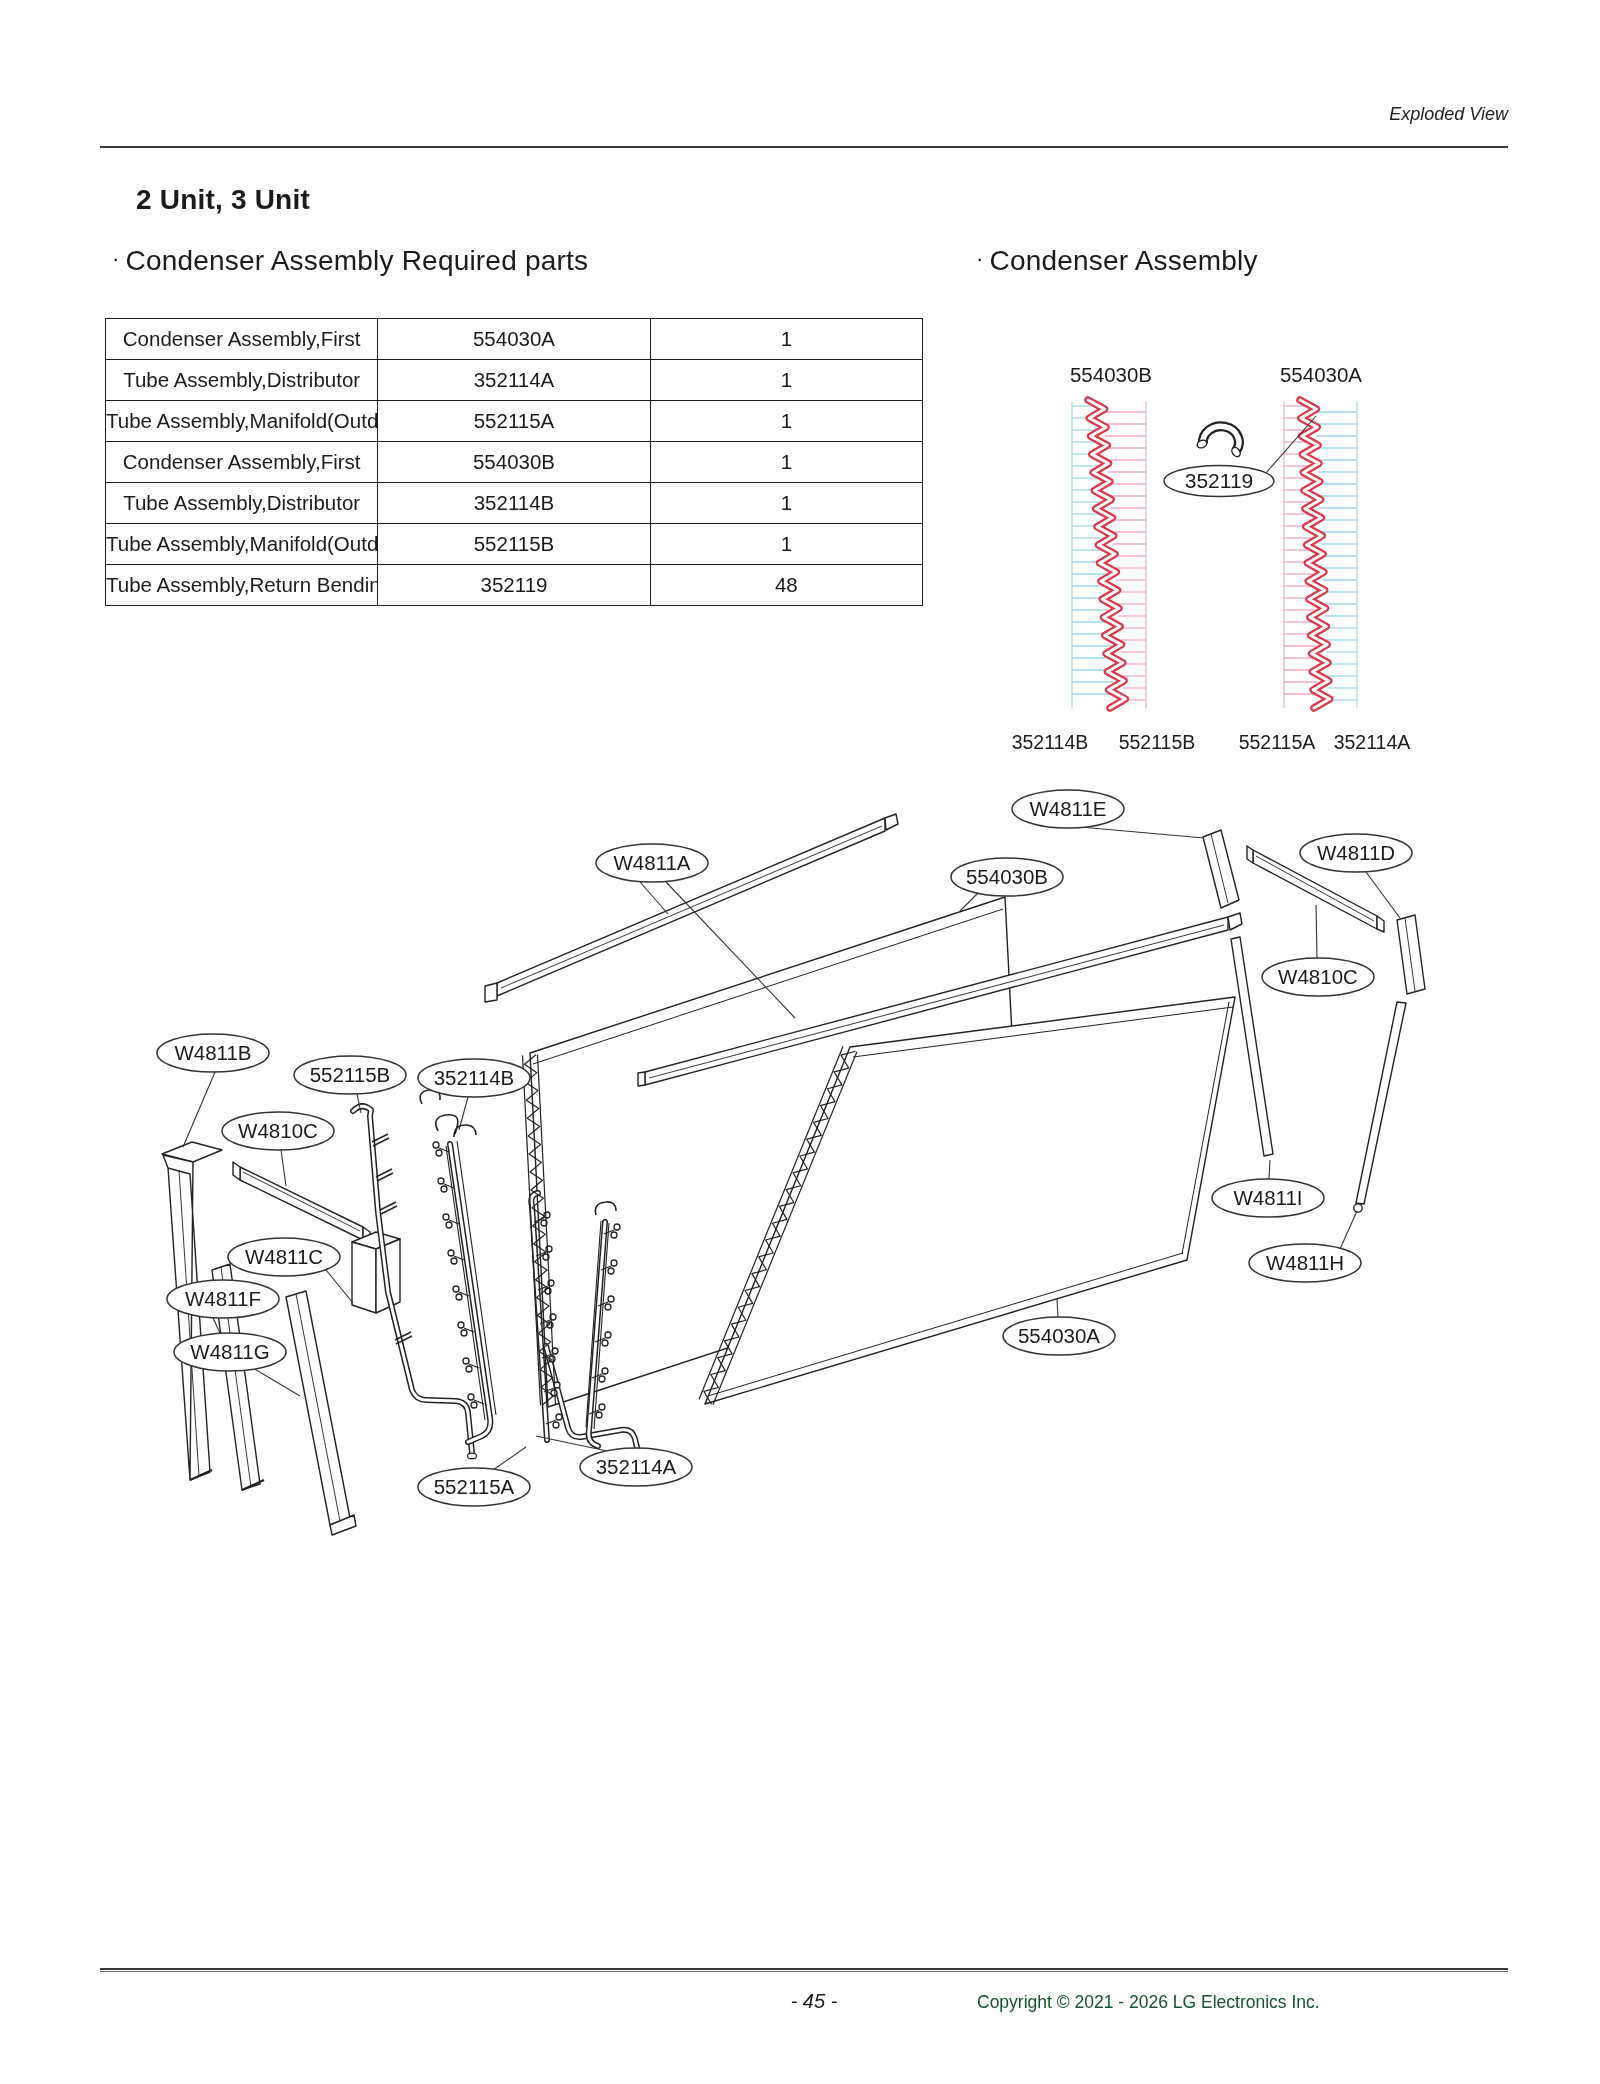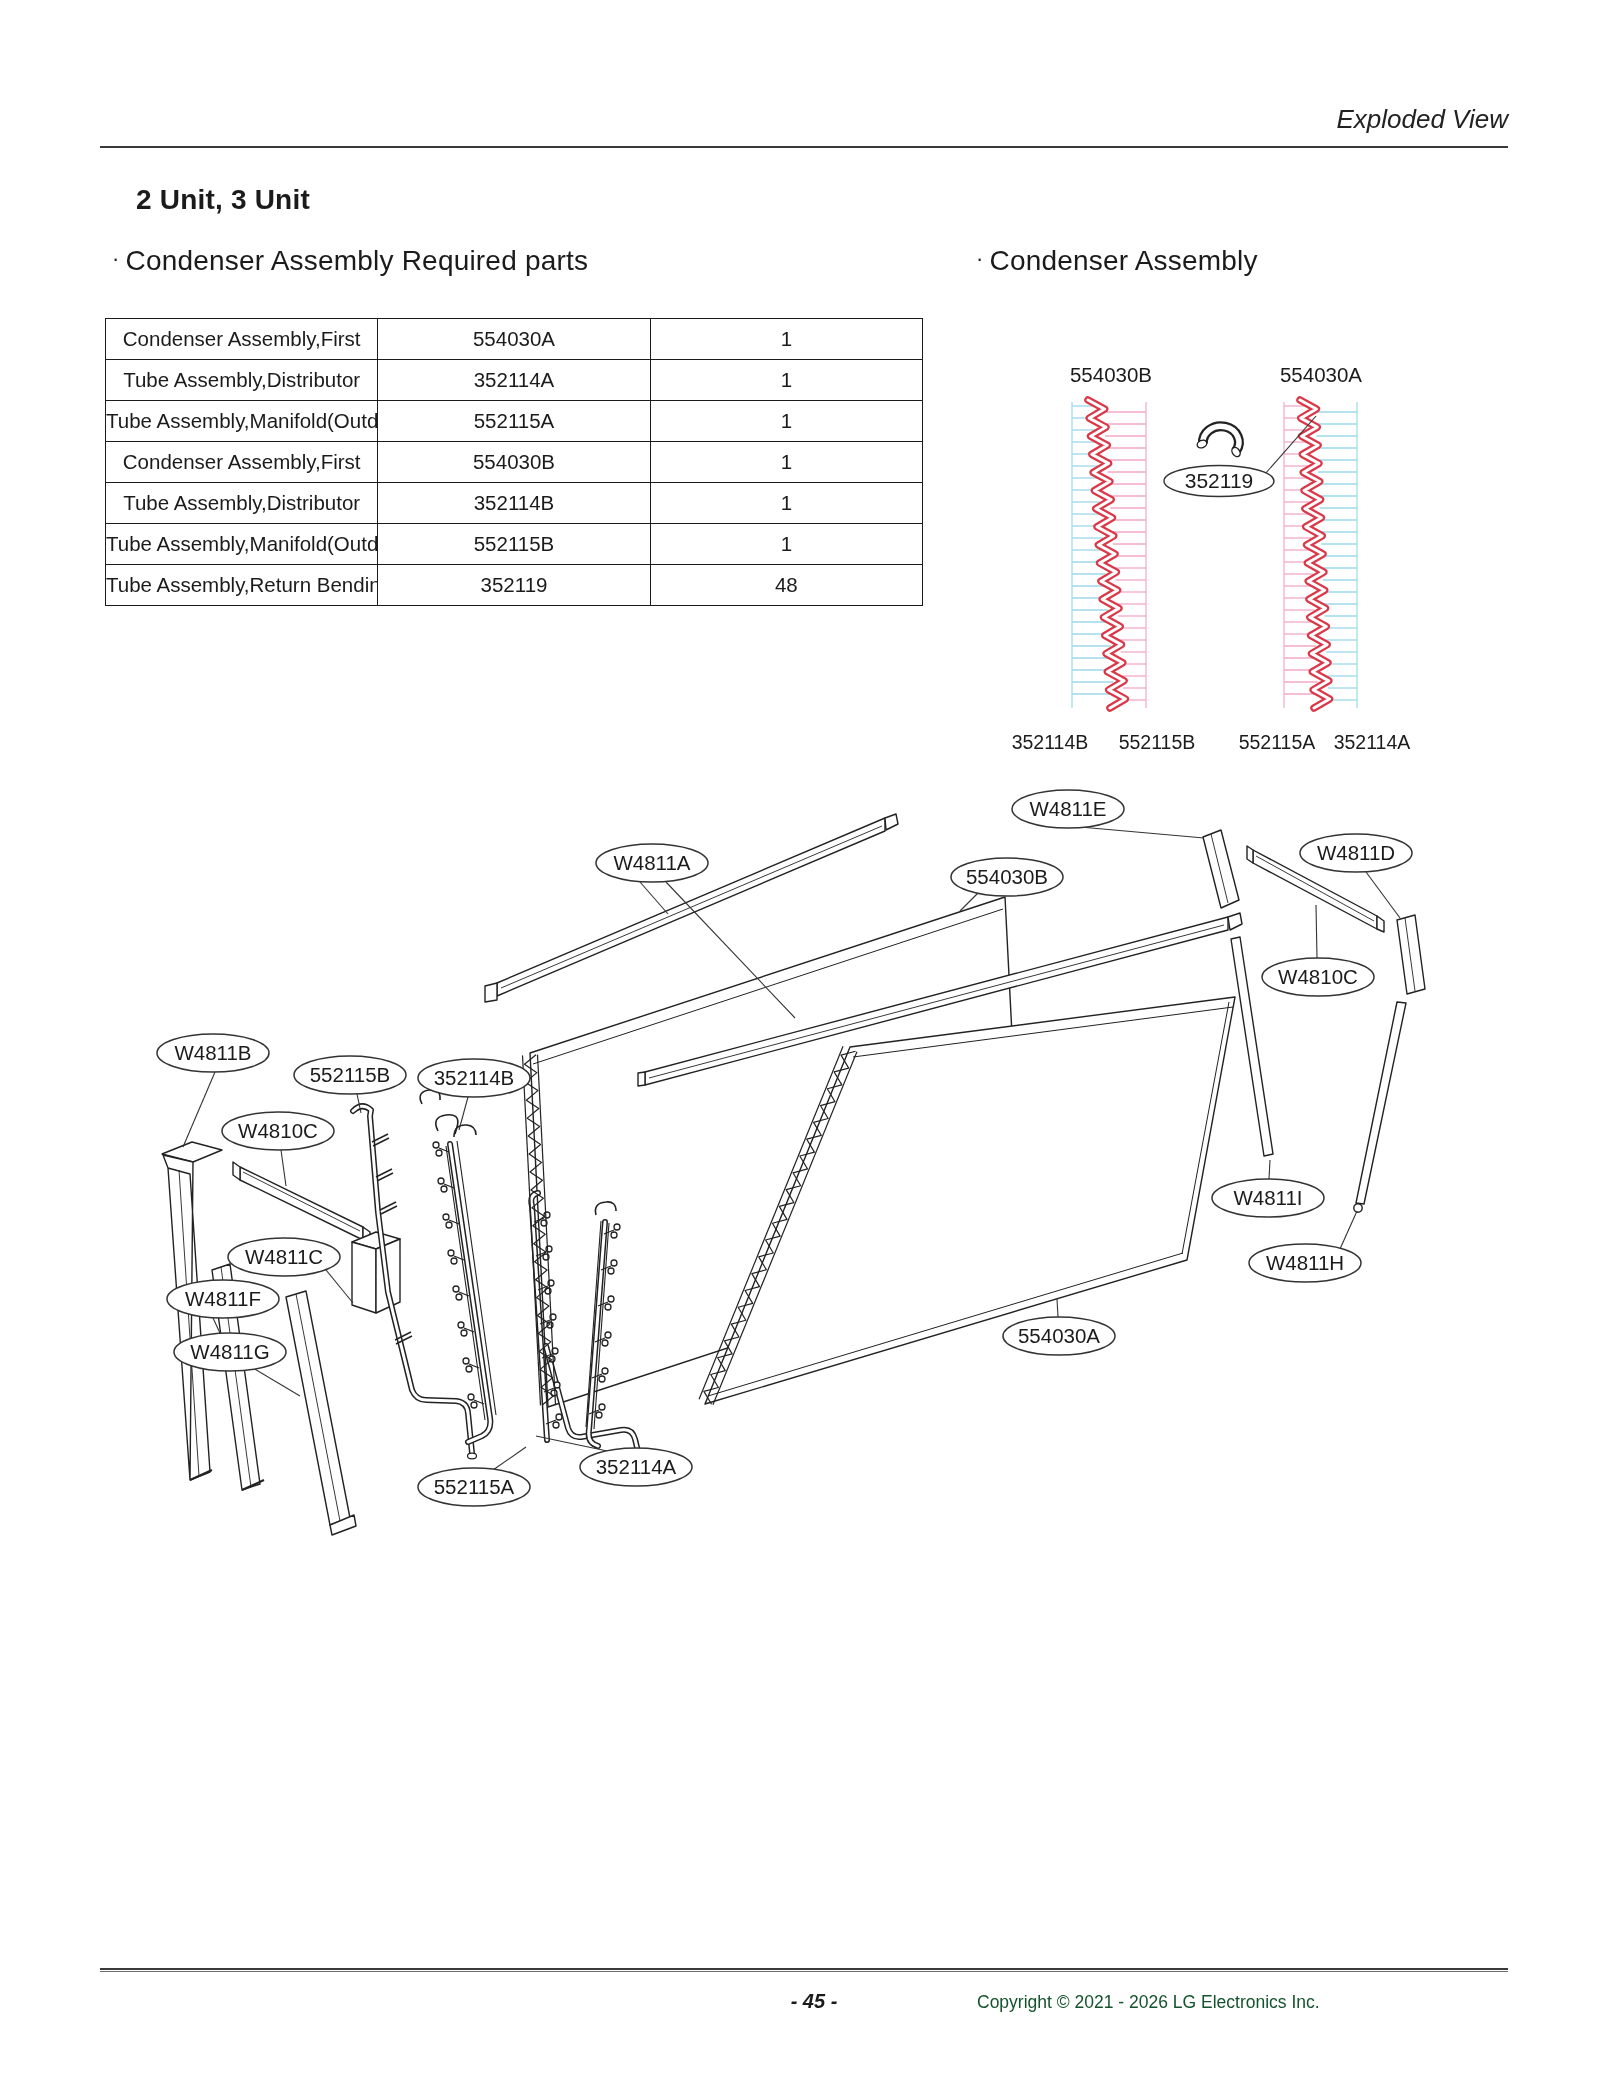--- a/index.html
+++ b/index.html
@@ -1,40 +1,40 @@
 <!DOCTYPE html>
 <html><head>
 <meta charset="utf-8">
 <style>
   html,body{margin:0;padding:0;background:#fff;}
   #page{position:relative;width:1600px;height:2084px;background:#ffffff;overflow:hidden;
         font-family:"Liberation Sans","DejaVu Sans",sans-serif;color:#1b1b1b;}
   .abs{position:absolute;}
-  #header-title{top:104px;right:92px;font-size:26px;font-style:italic;color:#222;}
+  #header-title{top:104px;right:92px;font-size:18px;font-style:italic;color:#222;}
   #header-rule{top:146px;left:100px;width:1408px;height:0;border-top:2.4px solid #3a3a3a;}
   #page-heading{top:184px;left:136px;font-size:28px;font-weight:bold;letter-spacing:.2px;}
   .section-heading{top:245px;font-size:28px;font-weight:normal;letter-spacing:.2px;}
   #parts-heading{left:112px;}
   #assembly-heading{left:976px;}
   .bullet{font-size:22px;vertical-align:4px;margin-right:6px;}
   
   #parts-table{top:318px;left:105px;width:818px;border-collapse:collapse;table-layout:fixed;}
   #parts-table td,#parts-table th{border:1.6px solid #1b1b1b;font-weight:400;
       font-size:20.5px;text-align:center;padding:0;overflow:hidden;white-space:nowrap;}
   #parts-table .t-title{height:40px;}
   #parts-table .t-head th{height:38px;}
   #parts-table tbody td{height:40px;}
   .col-desc{width:484px;}.col-lno{width:186px;}.col-qty{width:148px;}
   
   svg text{font-family:"Liberation Sans","DejaVu Sans",sans-serif;fill:#1b1b1b;}
   #small-diag{top:360px;left:960px;overflow:visible;}
   #main-diag{top:790px;left:100px;overflow:visible;}
   
   #footer-rule{top:1968px;left:100px;width:1408px;height:1px;border-top:2px solid #3a3a3a;border-bottom:1px solid #6a6a6a;}
-  #page-number{top:1990px;left:758px;width:112px;text-align:center;font-size:20px;font-weight:bold;font-style:italic;}
+  #page-number{top:1990px;left:758px;width:112px;text-align:center;font-size:20px;font-weight:normal;font-style:italic;}
   #copyright{top:1988px;left:977px;width:520px;font-size:17.5px;line-height:29px;color:#14532d;}
 </style>
 </head>
 <body>
 
 <div id="page">
 
   <div id="header-title" class="abs">Exploded View</div>
   <div id="header-rule" class="abs"></div>
 

